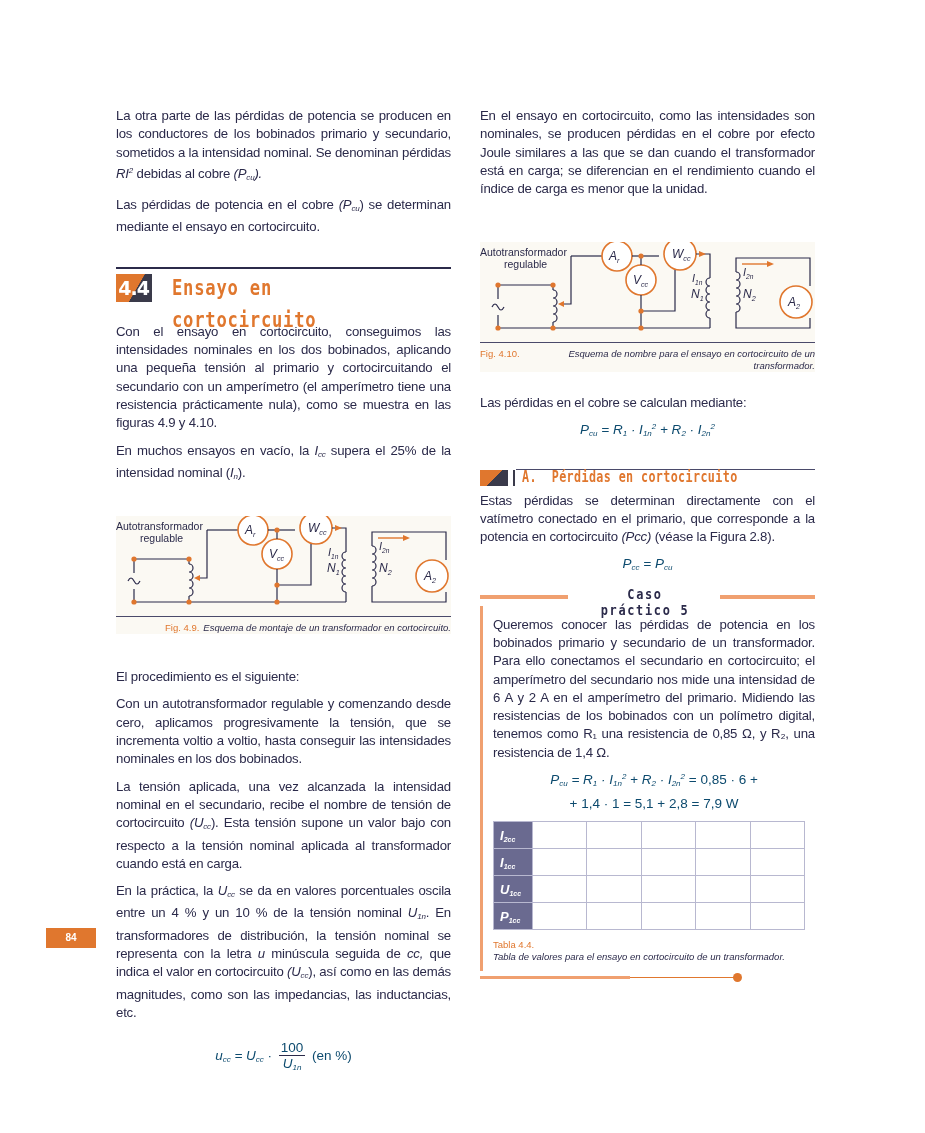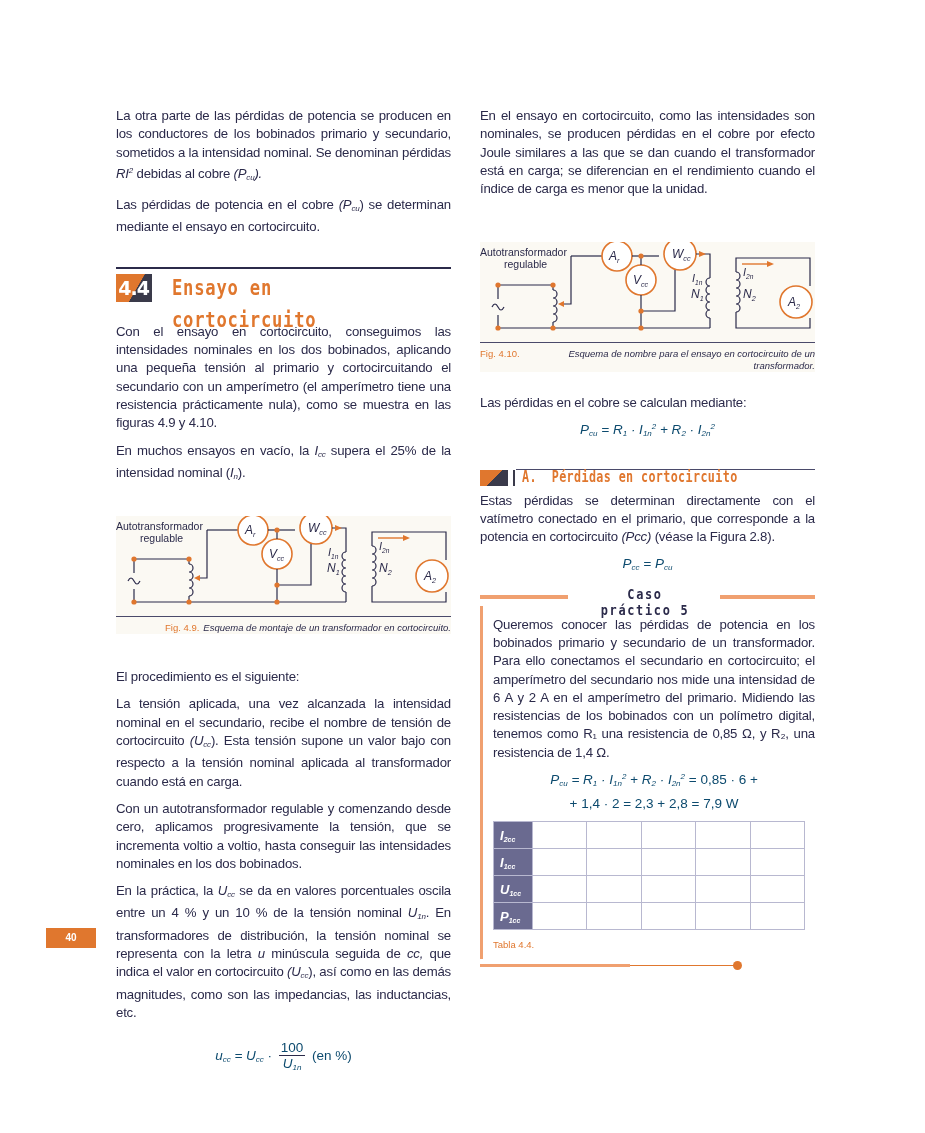--- a/index.html
+++ b/index.html
@@ -135,24 +135,24 @@
         <circle cx="316" cy="60" r="16" fill="#fff" stroke="#e0772e" stroke-width="1.6"></circle>
         <text x="308" y="64" font-size="12" fill="#2b2a4a" font-family="Liberation Sans, sans-serif" font-style="italic"><tspan>A</tspan><tspan font-size="7.199999999999999" dy="3">2</tspan></text>
       </svg>
     <div class="fig-rule"></div>
     <div class="caption">
       <span class="lbl">Fig. 4.9.</span><span>Esquema de montaje de un transformador en cortocircuito.</span>
     </div>
   </div>
 
   <p class="body" style="margin-top:34px;">El procedimiento es el siguiente:</p>
+  <p class="body">Con un autotransformador regulable y comenzando desde cero, aplicamos progresivamente la tensión, que se incrementa voltio a voltio, hasta conseguir las intensidades nominales en los dos bobinados.</p>
   <p class="body">
     <span>La tensión aplicada, una vez alcanzada la intensidad nominal en el secundario, recibe el nombre de tensión de cortocircuito </span><i><span>(U</span><sub>cc</sub></i><span>). Esta tensión supone un valor bajo con respecto a la tensión nominal aplicada al transformador cuando está en carga.</span>
   </p>
-  <p class="body">Con un autotransformador regulable y comenzando desde cero, aplicamos progresivamente la tensión, que se incrementa voltio a voltio, hasta conseguir las intensidades nominales en los dos bobinados.</p>
   <p class="body">
     <span>En la práctica, la </span><i><span>U</span><sub>cc</sub></i><span> se da en valores porcentuales oscila entre un 4 % y un 10 % de la tensión nominal </span><i><span>U</span><sub>1n</sub></i><span>. En transformadores de distribución, la tensión nominal se representa con la letra </span><i>u</i><span> minúscula seguida de </span><i>cc,</i><span> que indica el valor en cortocircuito </span><i><span>(U</span><sub>cc</sub></i><span>), así como en las demás magnitudes, como son las impedancias, las inductancias, etc.</span>
   </p>
 
   <div class="formula" style="margin-top:18px;">
     <span>u</span><sub>cc</sub><span> = U</span><sub>cc</sub><span class="n"> · </span>
     <span class="frac"><span class="num">100</span><span class="den"><span>U</span><sub>1n</sub></span></span><span class="n"> (en %)</span>
   </div>
 </div>
 
@@ -234,21 +234,21 @@
     <div class="caso-head">
       <div class="ln l"></div>
       <div class="t">Caso práctico 5</div>
       <div class="ln r"></div>
     </div>
     <div class="caso-body">
       <p class="body">Queremos conocer las pérdidas de potencia en los bobinados primario y secundario de un transformador. Para ello conectamos el secundario en cortocircuito; el amperímetro del secundario nos mide una intensidad de 6 A y 2 A en el amperímetro del primario. Midiendo las resistencias de los bobinados con un polímetro digital, tenemos como R₁ una resistencia de 0,85 Ω, y R₂, una resistencia de 1,4 Ω.</p>
       <div class="formula" style="margin:10px 0 4px 0;">
         P<sub>cu</sub> = R<sub>1</sub> · I<sub>1n</sub><sup>2</sup> + R<sub>2</sub> · I<sub>2n</sub><sup>2</sup><span class="n"> = 0,85 · 6 +</span>
       </div>
-      <div class="formula" style="font-style:normal;margin:8px 0 10px 0;">+ 1,4 · 2 = 2,3 + 2,8 = 7,9 W</div>
+      <div class="formula" style="font-style:normal;margin:8px 0 10px 0;">+ 1,4 · 1 = 5,1 + 2,8 = 7,9 W</div>
 
       <table class="vals">
         <tbody id="vals-body">
             <tr>
               <td class="h">I<sub>2cc</sub></td>
               <td></td>
               <td></td>
               <td></td>
               <td></td>
               <td></td>
@@ -274,23 +274,24 @@
               <td></td>
               <td></td>
               <td></td>
               <td></td>
               <td></td>
             </tr>
           </tbody>
       </table>
       <div class="caption hang" style="margin-top:9px;flex-direction:column;">
         <span class="lbl">Tabla 4.4.</span>
+          <span>Tabla de valores para el ensayo en cortocircuito de un transformador.</span>
       </div>
     </div>
     <div class="caso-foot">
       <div class="ln"></div>
       <div class="ln2"></div>
       <div class="dot"></div>
     </div>
   </div>
 </div>
 
-<div class="page-num">40</div>
+<div class="page-num">84</div>
 
 </body></html>

